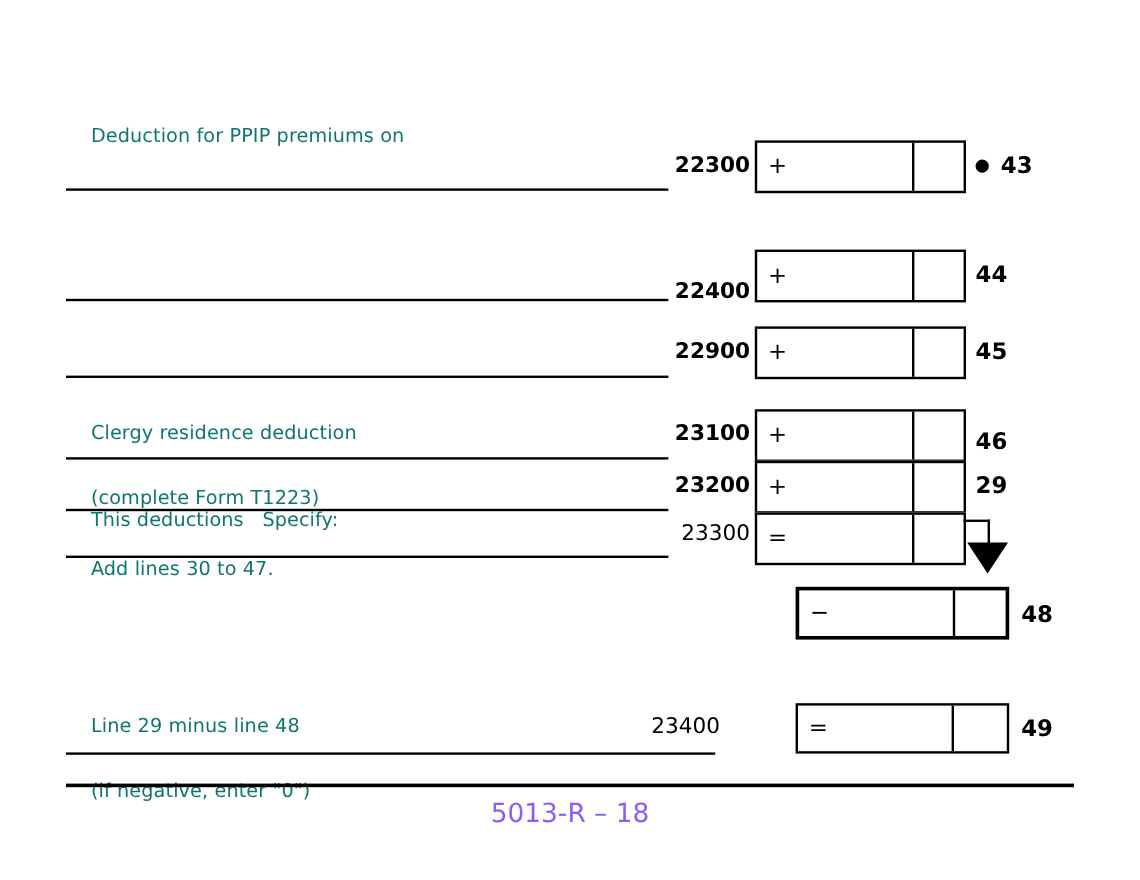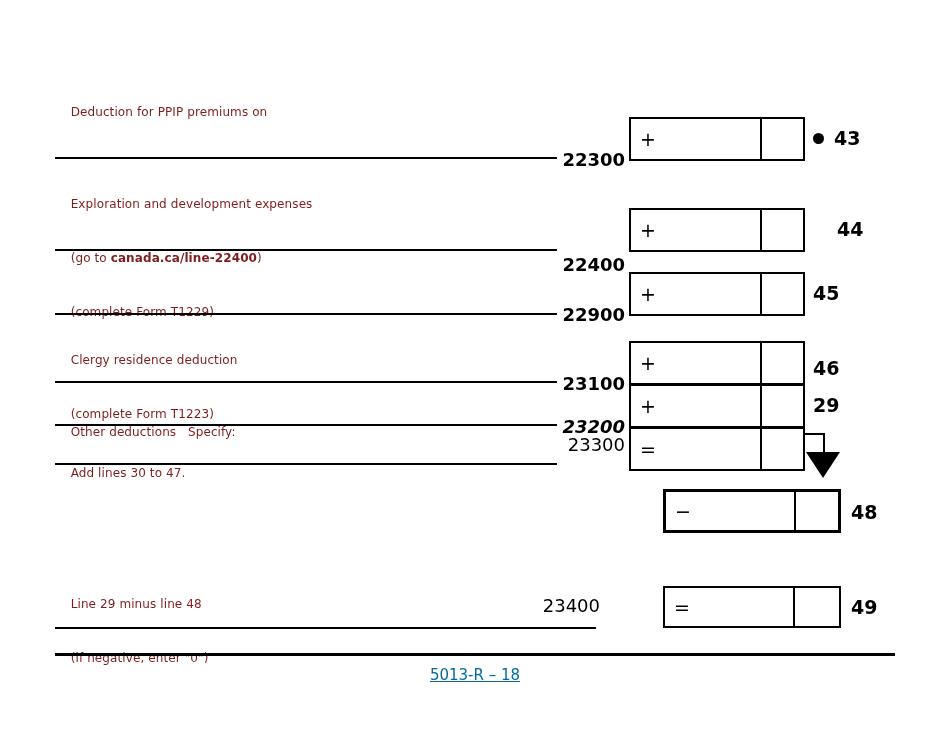--- a/index.html
+++ b/index.html
@@ -19,44 +19,44 @@
   .page {
     position: absolute;
     left: 0; top: 0;
     width: 950px;
     height: 733px;
   }
 
   
   .label-text {
     position: absolute;
-    font-size: 12px;
+    font-size: 16px;
     line-height: 27px;
     letter-spacing: 0.1px;
     white-space: pre;
-    color: #7f1d1d;
+    color: #0f766e;
   }
   .label-text b { font-weight: bold; }
 
   
   .rule {
     position: absolute;
     height: 0;
     border-top: 2.5px solid #000;
   }
 
   
   .linecode {
     position: absolute;
     font-size: 18px;
     text-align: right;
     white-space: pre;
     color: #000;
   }
-  .linecode.bold { font-weight: bold; margin-top: 22px; }
+  .linecode.bold { font-weight: bold; }
 
   
   .amtbox {
     position: absolute;
     box-sizing: border-box;
     border: 2.5px solid #000;
     background: #fff;
   }
   .amtbox.heavy { border-width: 3.5px; }
   .amtbox .sep {
@@ -113,24 +113,23 @@
   }
 
   
   .footer-rule {
     position: absolute;
     height: 0;
     border-top: 3px solid #000;
   }
   .footer-text {
     position: absolute;
-    font-size: 15px;
-    white-space: pre;
-    color: #0369a1;
-    text-decoration: underline;
+    font-size: 22px;
+    white-space: pre;
+    color: #8b5cf6;
   }
 </style>
 </head>
 <body>
 
 <div class="page">
 
   <div class="label-text" style="left:55px; top:72px; width:520px;">
     <span>Deduction for PPIP premiums on</span><br>
     <br>
@@ -139,34 +138,29 @@
 
   <div class="linecode bold" style="left:505px; top:127px; width:120px;">22300</div>
 
   <div class="amtbox" style="left:629px; top:117px; width:176px; height:44px;">
     <span class="op">+</span>
     <span class="sep" style="left:129px;"></span>
   </div>
   <span class="bullet" style="left:813px; top:133px;"></span>
   <div class="itemno" style="left:834px; top:127px;">43</div>
 
-  <div class="label-text" style="left:55px; top:164px; width:520px;">
-    <span>Exploration and development expenses</span><br>
-    <span>(go to </span><b>canada.ca/line-22400</b><span>)</span><br>
-    <span>(complete Form T1229)</span>
-  </div>
   <div class="rule" style="left:55px; top:249px; width:502px;"></div>
 
   <div class="linecode bold" style="left:505px; top:232px; width:120px;text-align:right;">22400</div>
 
   <div class="amtbox" style="left:629px; top:208px; width:176px; height:44px;">
     <span class="op">+</span>
     <span class="sep" style="left:129px;"></span>
   </div>
-  <div class="itemno" style="left:813px; top:218px;margin-left:24px;">44</div>
+  <div class="itemno" style="left:813px; top:218px;">44</div>
 
   <div class="rule" style="left:55px; top:313px; width:502px;"></div>
 
   <div class="linecode bold" style="left:505px; top:282px; width:120px;">22900</div>
 
   <div class="amtbox" style="left:629px; top:272px; width:176px; height:44px;">
     <span class="op">+</span>
     <span class="sep" style="left:129px;"></span>
   </div>
   <div class="itemno" style="left:813px; top:282px;">45</div>
@@ -179,25 +173,25 @@
 
   <div class="linecode bold" style="left:505px; top:351px; width:120px;">23100</div>
 
   <div class="amtbox" style="left:629px; top:341px; width:176px; height:44px;">
     <span class="op">+</span>
     <span class="sep" style="left:129px;"></span>
   </div>
   <div class="itemno" style="left:813px; top:357px;">46</div>
 
   <div class="label-text" style="left:55px; top:392px; width:520px;">
-    <span>Other deductions   Specify:</span>
+    <span>This deductions   Specify:</span>
   </div>
   <div class="rule" style="left:55px; top:424px; width:502px;"></div>
 
-  <div class="linecode bold" style="left:505px; top:394px; width:120px;font-style:italic;">23200</div>
+  <div class="linecode bold" style="left:505px; top:394px; width:120px;">23200</div>
 
   <div class="amtbox" style="left:629px; top:384px; width:176px; height:44px;">
     <span class="op">+</span>
     <span class="sep" style="left:129px;"></span>
   </div>
   <div class="itemno" style="left:813px; top:394px;">29</div>
 
   <div class="label-text" style="left:55px; top:433px; width:520px;">
     <span>Add lines 30 to 47.</span>
   </div>

